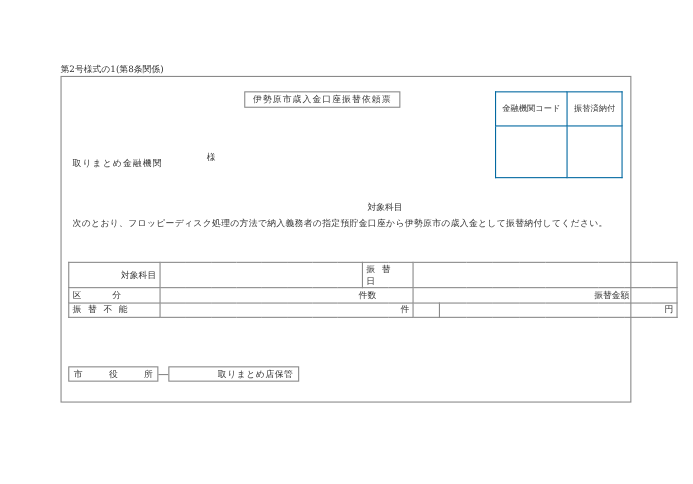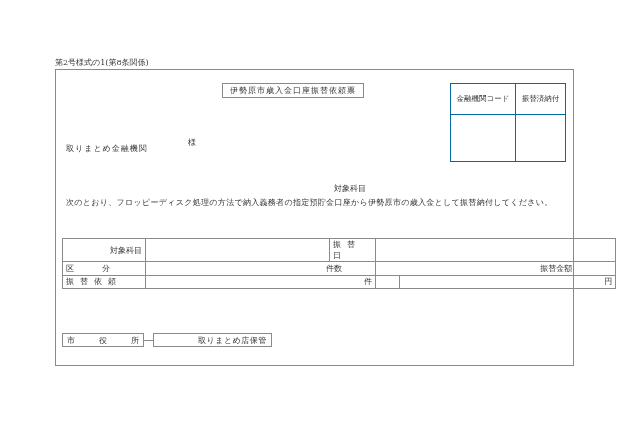--- a/index.html
+++ b/index.html
@@ -102,21 +102,21 @@
     <td colspan="10">
       <div class="spread" style="padding:0 40px 0 40px;">
         <span>振</span>
         <span>替</span>
         <span>金</span>
         <span>額</span>
       </div>
     </td>
   </tr>
   <tr>
-    <td style="letter-spacing:6px;">振替依頼</td>
+    <td style="letter-spacing:6px;">振替不能</td>
     <td colspan="10" class="unit">件</td>
     <td></td>
     <td colspan="9" class="unit">円</td>
   </tr>
 </tbody>
   </table>
 
 <div class="abs flow">
   <div class="box b1">
     <span>市</span>

